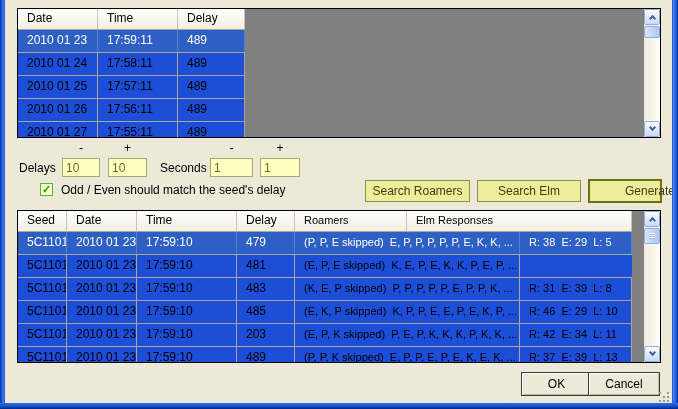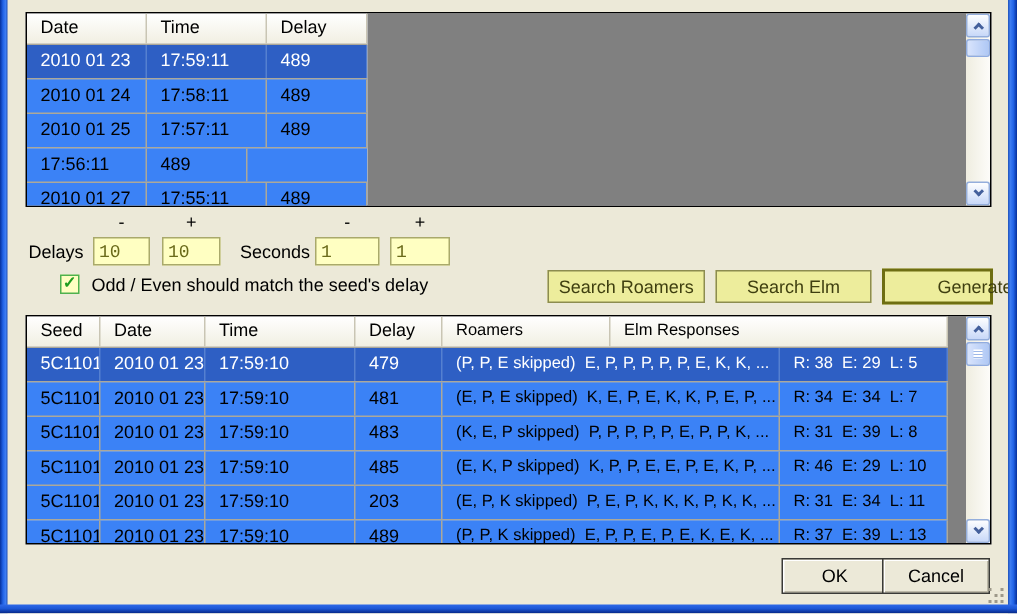--- a/index.html
+++ b/index.html
@@ -19,21 +19,21 @@
   .lv-top{left:17px;top:8px;width:644px;height:130px;}
   .lv-bottom{left:17px;top:210px;width:644px;height:153px;}
   .lv-cols{display:flex;flex-direction:column;overflow:hidden;flex:0 0 auto;}
   .lv-top .lv-cols{width:227px;}
   .lv-bottom .lv-cols{width:614px;}
   .lv-fill{flex:1;background:#808080;}
   .lv-head{display:flex;height:20px;flex:0 0 20px;
     background:linear-gradient(#FFFFFF,#F1EFE2);border-bottom:1px solid #ACA899;}
   .hc{line-height:19px;padding-left:9px;border-right:1px solid #C9C5B4;
     box-sizing:border-box;font-size:12px;color:#000;white-space:nowrap;overflow:hidden;}
-  .lv-row{display:flex;height:22px;flex:0 0 22px;border-bottom:1px solid #ACA899;background:#3b82f6;color:#000;}
+  .lv-row{display:flex;height:22px;flex:0 0 22px;border-bottom:1px solid #ACA899;background:#1d4ed8;color:#000;}
   .cell{line-height:21px;padding-left:9px;border-right:1px solid #ACA899;
     box-sizing:border-box;font-size:12px;white-space:pre;overflow:hidden;}
   .lv-row.sel{background:#2E5FC4;color:#FFF;}
   .lv-row.sel .cell{border-right-color:#5580D0;border-bottom-color:#2E5FC4;}
   .tc1{width:80px}.tc2{width:80px}.tc3{width:67px}
   .bc1{width:49px}.bc2{width:70px}.bc3{width:100px}.bc4{width:58px}
   .bc5{width:225px;font-size:11px}.bc6{width:112px;font-size:11px}
 
   
   .sbar{position:relative;width:16px;flex:0 0 16px;
@@ -49,21 +49,21 @@
     background:linear-gradient(to right,#D9E4FC,#AFC8F5);border:1px solid #90ACE0;border-radius:2px;}
   .th-top{height:12px;}
   .th-bot{height:16px;}
   .th-grip{position:absolute;left:4px;top:4px;width:6px;height:6px;
     background:repeating-linear-gradient(to bottom,#FFFFFF 0 1px,#9DB8E8 1px 2px);}
 
   
   .lbl{position:absolute;font-size:12px;color:#000;white-space:pre;}
   .sign{position:absolute;top:141px;font-size:12px;color:#000;text-align:center;}
   .yin{position:absolute;top:158px;height:19px;box-sizing:border-box;
-    background:#FFFFC2;border:1px solid #A9A96B;font-family:Liberation Mono, monospace;
+    background:#FFFFC2;border:1px solid #A9A96B;font-family:Liberation Sans, sans-serif;
     font-size:12px;color:#6B6B1B;padding:0 3px;}
   .cb{position:absolute;left:40px;top:183px;width:13px;height:13px;box-sizing:border-box;
     background:#FFFFC2;border:1px solid #4FB14F;font-size:11px;line-height:11px;
     text-align:center;color:#1F9E1F;font-weight:bold;cursor:default;}
   .ybtn{position:absolute;top:180px;height:22px;box-sizing:border-box;padding:0;
     background:#EDED9C;border:1px solid #8C8C4F;color:#3F3F10;
     font-family:"Liberation Sans",sans-serif;font-size:12px;text-align:center;}
   .ybtn.def{top:179px;height:24px;border:2px solid #6E6E12;padding-left:35px;}
   .fbtn{position:absolute;top:372px;height:24px;box-sizing:border-box;padding:0;
     background:#ECE9D8;border:1px solid #3A3A37;color:#000;
@@ -93,20 +93,21 @@
         <div class="cell tc1">2010 01 24</div>
         <div class="cell tc2">17:58:11</div>
         <div class="cell tc3">489</div>
       </div>
       <div class="lv-row">
         <div class="cell tc1">2010 01 25</div>
         <div class="cell tc2">17:57:11</div>
         <div class="cell tc3">489</div>
       </div>
       <div class="lv-row">
+        <div class="cell tc1">2010 01 26</div>
         <div class="cell tc2">17:56:11</div>
         <div class="cell tc3">489</div>
       </div>
       <div class="lv-row">
         <div class="cell tc1">2010 01 27</div>
         <div class="cell tc2">17:55:11</div>
         <div class="cell tc3">489</div>
       </div>
     </div>
     <div class="lv-fill"></div>
@@ -157,21 +158,20 @@
         <div class="cell bc4">479</div>
         <div class="cell bc5">(P, P, E skipped)  E, P, P, P, P, P, E, K, K, ...</div>
         <div class="cell bc6">R: 38  E: 29  L: 5</div>
       </div>
       <div class="lv-row">
         <div class="cell bc1">5C1101EB</div>
         <div class="cell bc2">2010 01 23</div>
         <div class="cell bc3">17:59:10</div>
         <div class="cell bc4">481</div>
         <div class="cell bc5">(E, P, E skipped)  K, E, P, E, K, K, P, E, P, ...</div>
-        <div class="cell bc6">R: 34  E: 34  L: 7</div>
       </div>
       <div class="lv-row">
         <div class="cell bc1">5C1101ED</div>
         <div class="cell bc2">2010 01 23</div>
         <div class="cell bc3">17:59:10</div>
         <div class="cell bc4">483</div>
         <div class="cell bc5">(K, E, P skipped)  P, P, P, P, P, E, P, P, K, ...</div>
         <div class="cell bc6">R: 31  E: 39  L: 8</div>
       </div>
       <div class="lv-row">
@@ -181,21 +181,21 @@
         <div class="cell bc4">485</div>
         <div class="cell bc5">(E, K, P skipped)  K, P, P, E, E, P, E, K, P, ...</div>
         <div class="cell bc6">R: 46  E: 29  L: 10</div>
       </div>
       <div class="lv-row">
         <div class="cell bc1">5C1101F1</div>
         <div class="cell bc2">2010 01 23</div>
         <div class="cell bc3">17:59:10</div>
         <div class="cell bc4">203</div>
         <div class="cell bc5">(E, P, K skipped)  P, E, P, K, K, K, P, K, K, ...</div>
-        <div class="cell bc6">R: 31  E: 34  L: 11</div>
+        <div class="cell bc6">R: 42  E: 34  L: 11</div>
       </div>
       <div class="lv-row">
         <div class="cell bc1">5C1101F3</div>
         <div class="cell bc2">2010 01 23</div>
         <div class="cell bc3">17:59:10</div>
         <div class="cell bc4">489</div>
         <div class="cell bc5">(P, P, K skipped)  E, P, P, E, P, E, K, E, K, ...</div>
         <div class="cell bc6">R: 37  E: 39  L: 13</div>
       </div>
     </div>

